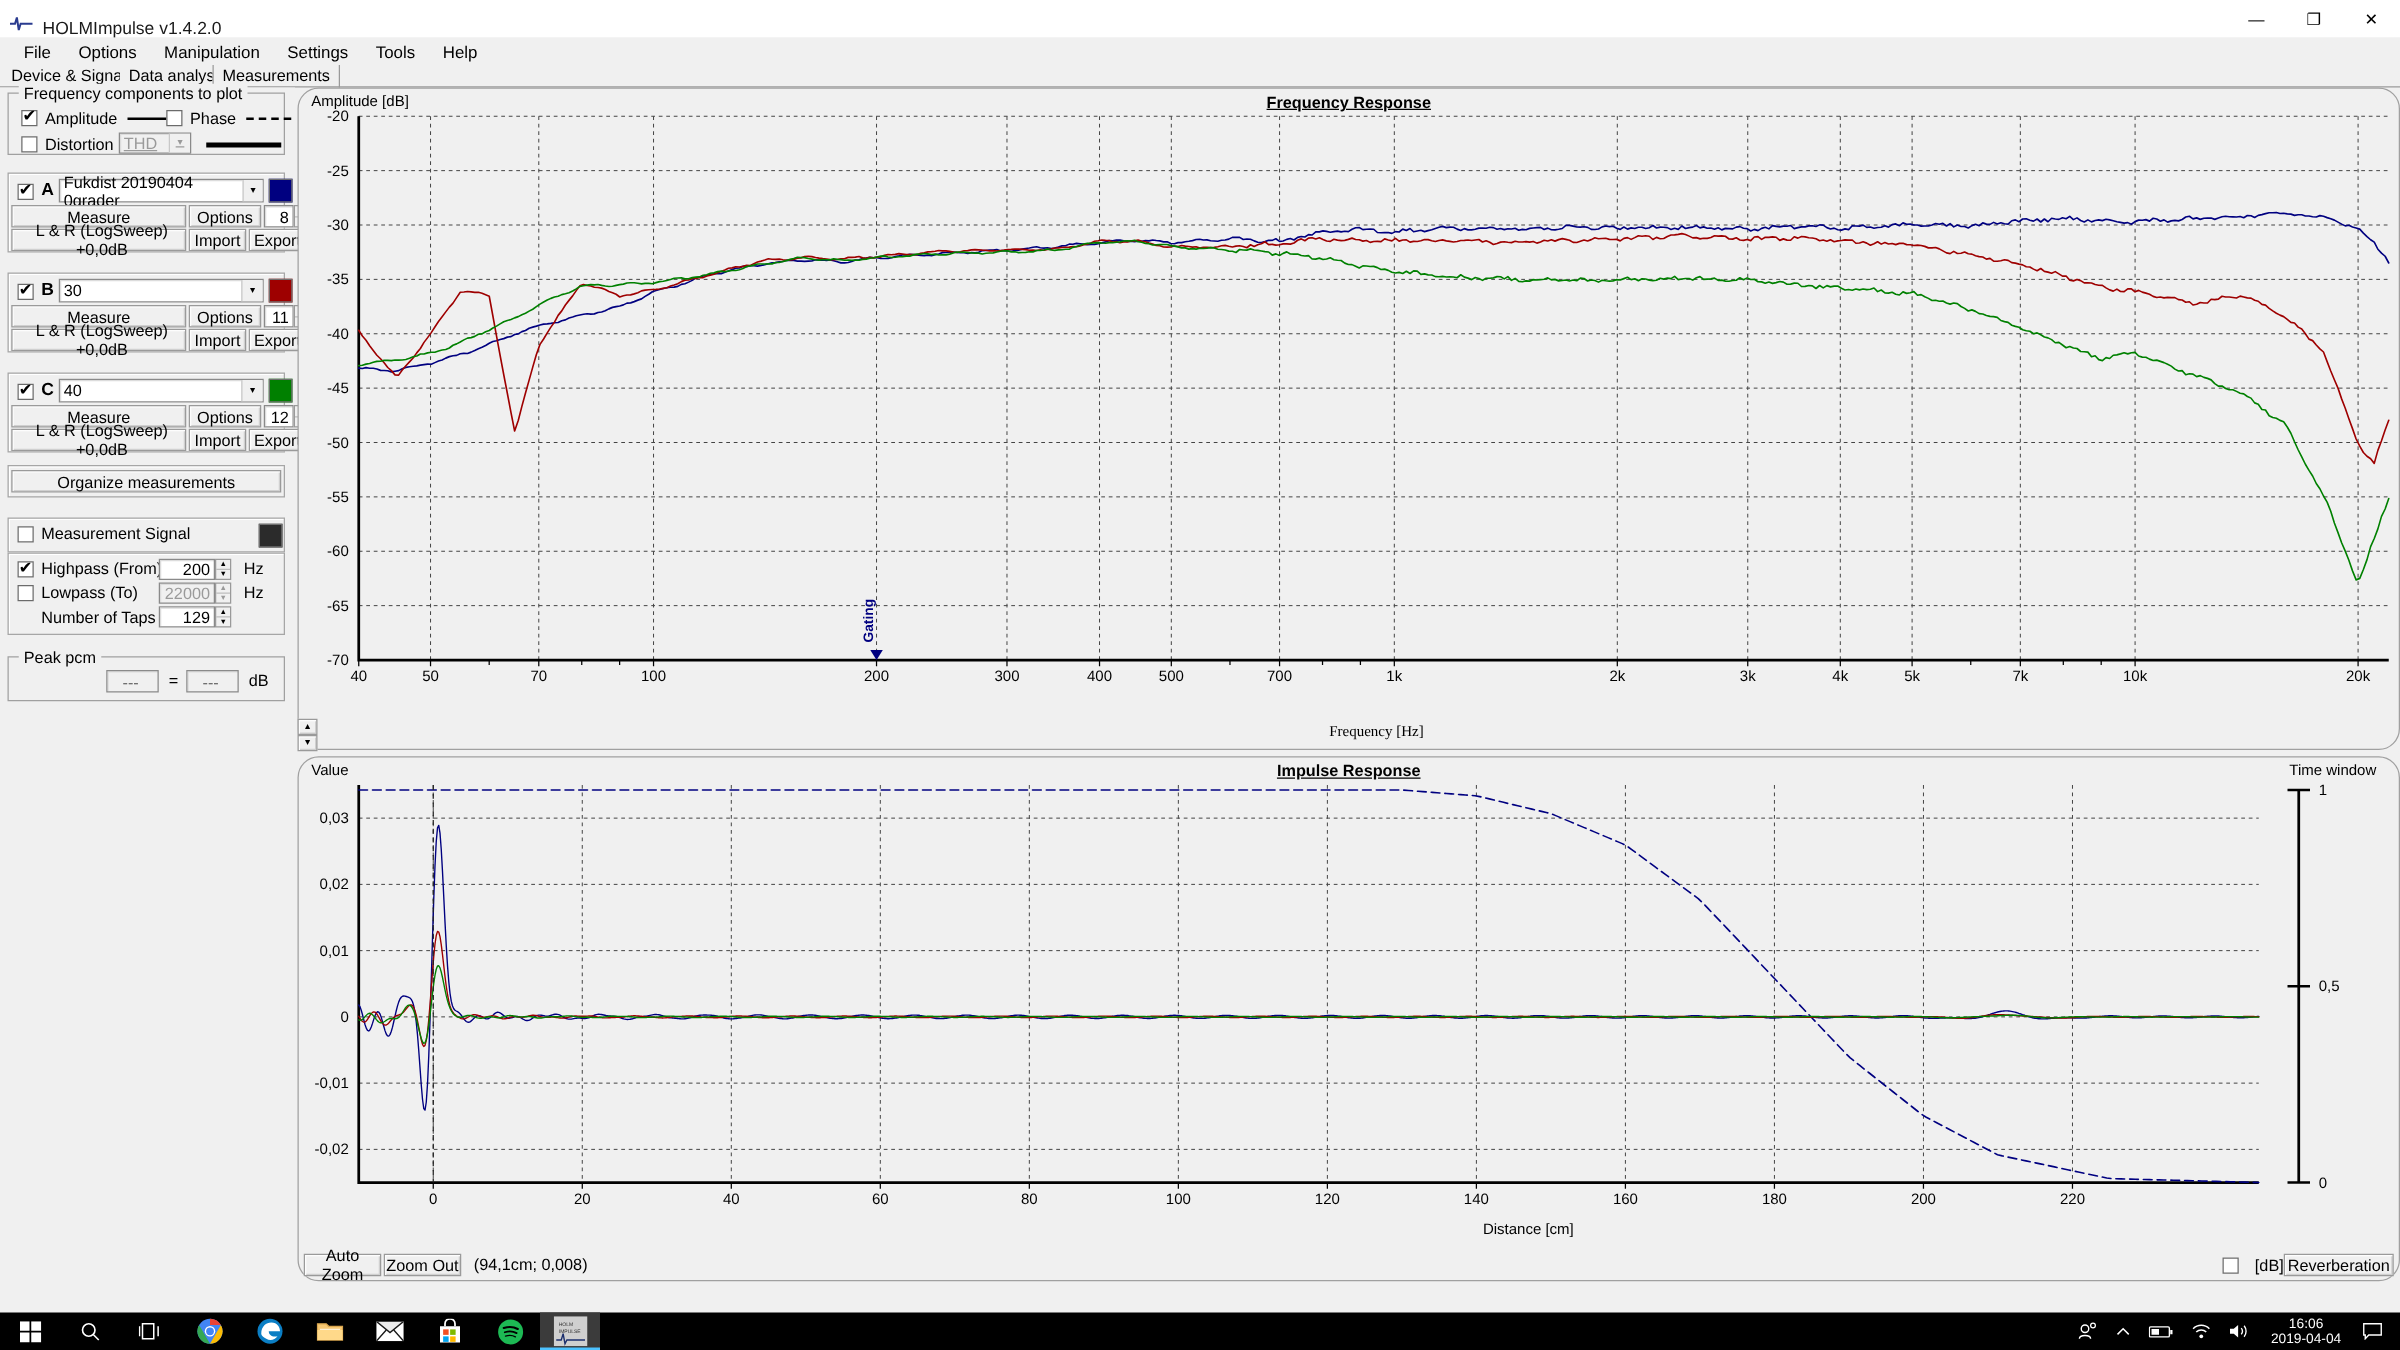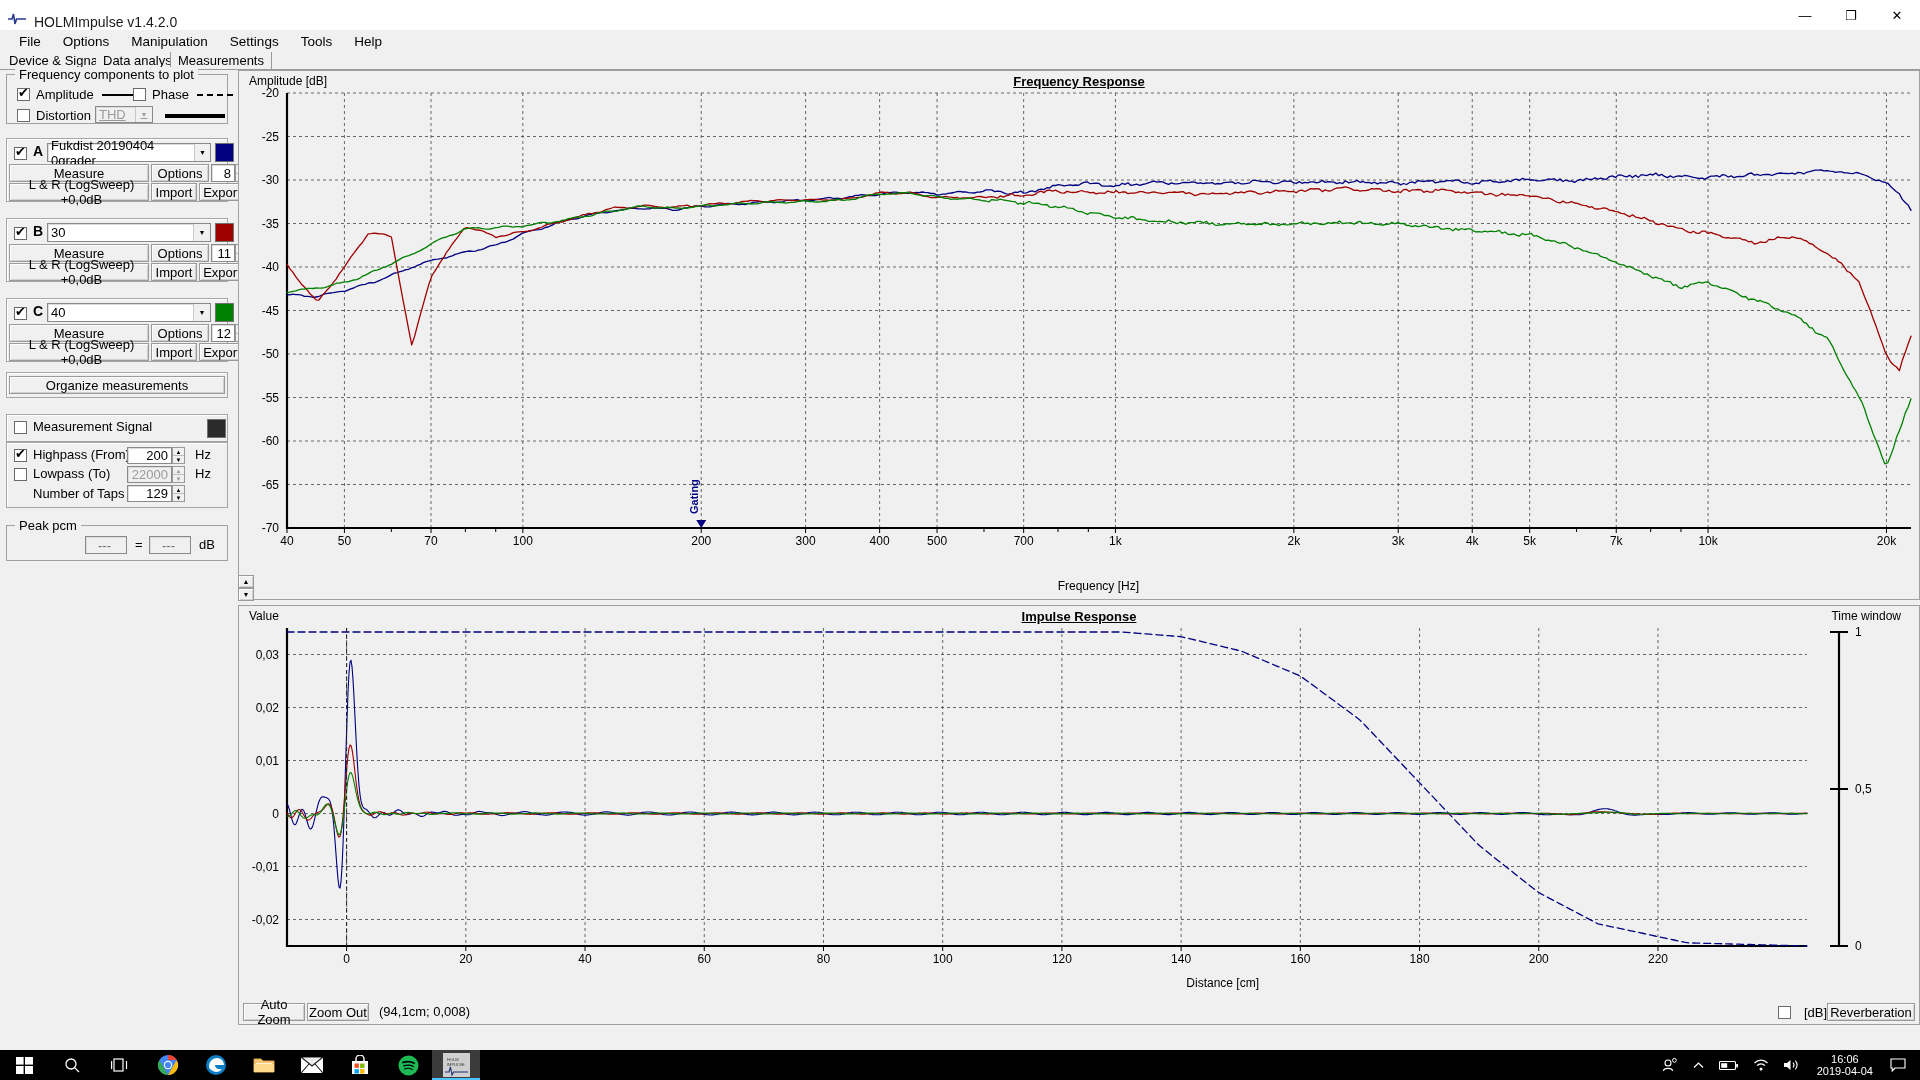--- a/index.html
+++ b/index.html
@@ -91,21 +91,21 @@
     display:flex; align-items:center; box-shadow: inset 1px 1px 0 #dcdcdc;
   }
   .combo .arrow {
     margin-left:auto; width:17px; height:100%; background:#f0f0f0;
     border-left:1px solid #c8c8c8;
     display:flex; align-items:center; justify-content:center; font-size:7px;
   }
   .swatch { border:1px solid #707070; }
 
   
-  .plotwrap { position:absolute; background:#f0f0f0; }
+  .plotwrap { position:absolute; background:#f0f0f0;border-radius:17px; }
   .plot-title { position:absolute; font-size:13px; font-weight:bold; text-align:center;text-decoration:underline; }
   .axis-label { position:absolute; font-size:12px; }
 
   .statusbar {
     position:absolute; left:0; top:1025px; width:1920px; height:25px;
     background:#f0f0f0; border-top:1px solid #d4d4d4;
     display:flex; align-items:center; padding-left:7px; font-size:13px;
   }
 
   
@@ -282,21 +282,21 @@
       <div class="numfield dis" style="position:absolute;left:78px;top:10px;width:42px;height:18px;justify-content:center;color:#6a6a6a;">---</div>
       <span class="lbl" style="position:absolute;left:128px;top:11px;">=</span>
       <div class="numfield dis" style="position:absolute;left:142px;top:10px;width:42px;height:18px;justify-content:center;color:#6a6a6a;">---</div>
       <span class="lbl" style="position:absolute;left:192px;top:11px;">dB</span>
     </div>
   </div>
 
   <div class="plotwrap" style="left:238px;top:70px;width:1682px;height:530px;border:1px solid #a0a0a0;">
     <span class="axis-label" style="left:10px;top:3px;">Amplitude [dB]</span>
     <span class="plot-title" style="left:0;top:3px;width:100%;">Frequency Response</span>
-    <span class="axis-label" style="right:780px;bottom:6px;">Frequency [Hz]</span>
+    <span class="axis-label" style="right:780px;bottom:6px;font-family:Liberation Serif, serif;">Frequency [Hz]</span>
 
     <svg id="fr-svg" width="1680" height="528" viewBox="0 0 1680 528" style="position:absolute;left:0;top:0;">
         <path d="M48 22 H1672" stroke="#444" stroke-width="0.8" stroke-dasharray="3,3"></path>
         <text x="40" y="26" font-family="Liberation Sans, sans-serif" font-size="12" fill="#000" text-anchor="end">-20</text>
         <path d="M48 65.5 H1672" stroke="#444" stroke-width="0.8" stroke-dasharray="3,3"></path>
         <text x="40" y="69.5" font-family="Liberation Sans, sans-serif" font-size="12" fill="#000" text-anchor="end">-25</text>
         <path d="M48 109 H1672" stroke="#444" stroke-width="0.8" stroke-dasharray="3,3"></path>
         <text x="40" y="113" font-family="Liberation Sans, sans-serif" font-size="12" fill="#000" text-anchor="end">-30</text>
         <path d="M48 152.5 H1672" stroke="#444" stroke-width="0.8" stroke-dasharray="3,3"></path>
         <text x="40" y="156.5" font-family="Liberation Sans, sans-serif" font-size="12" fill="#000" text-anchor="end">-35</text>

